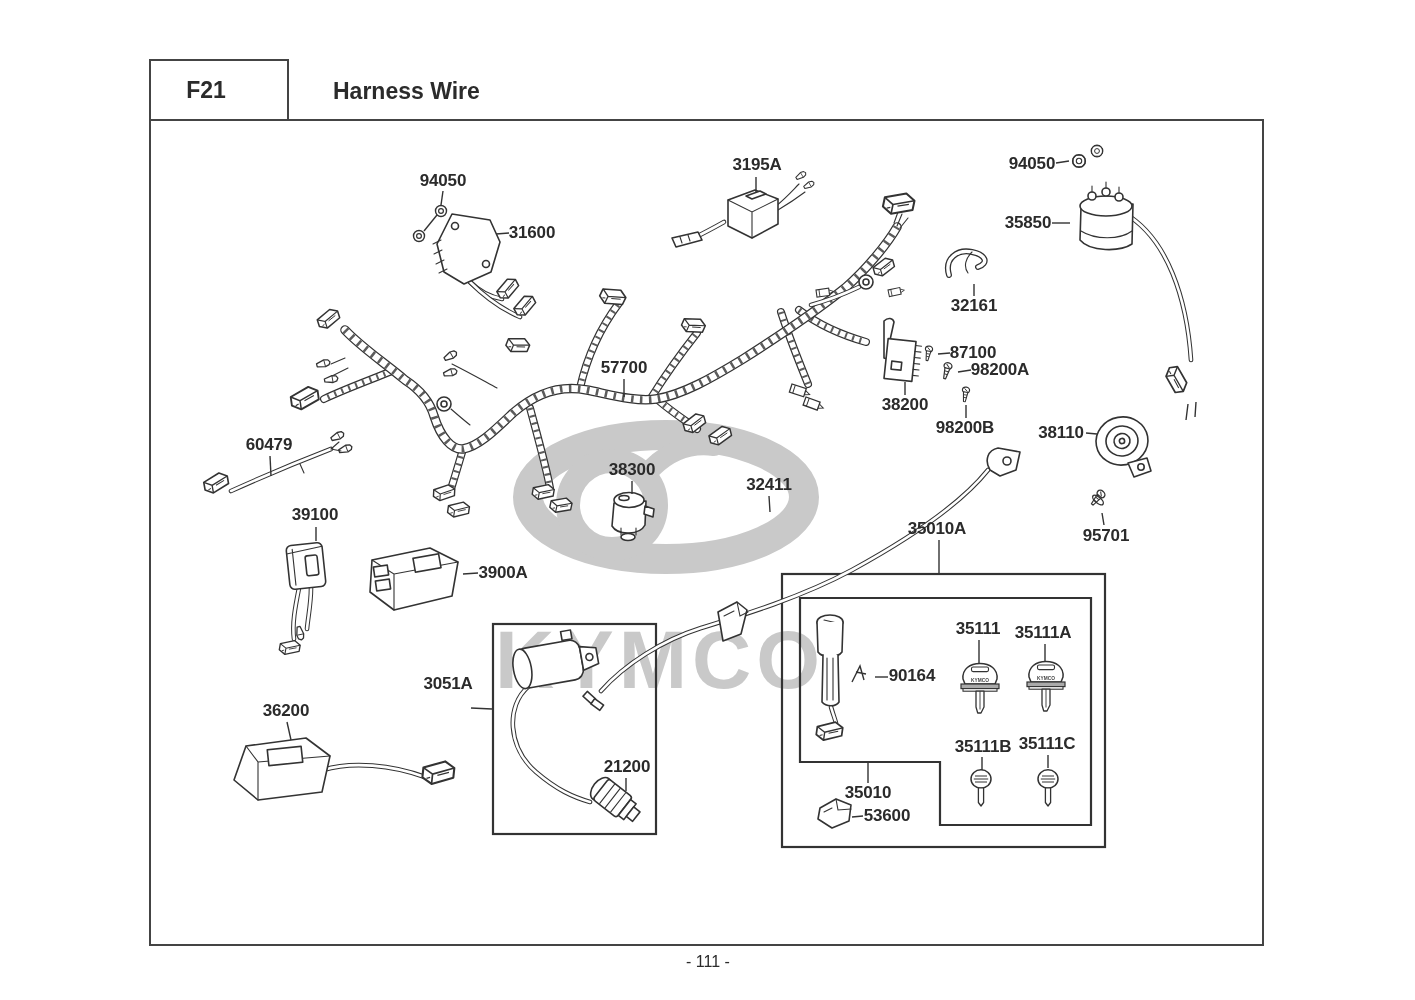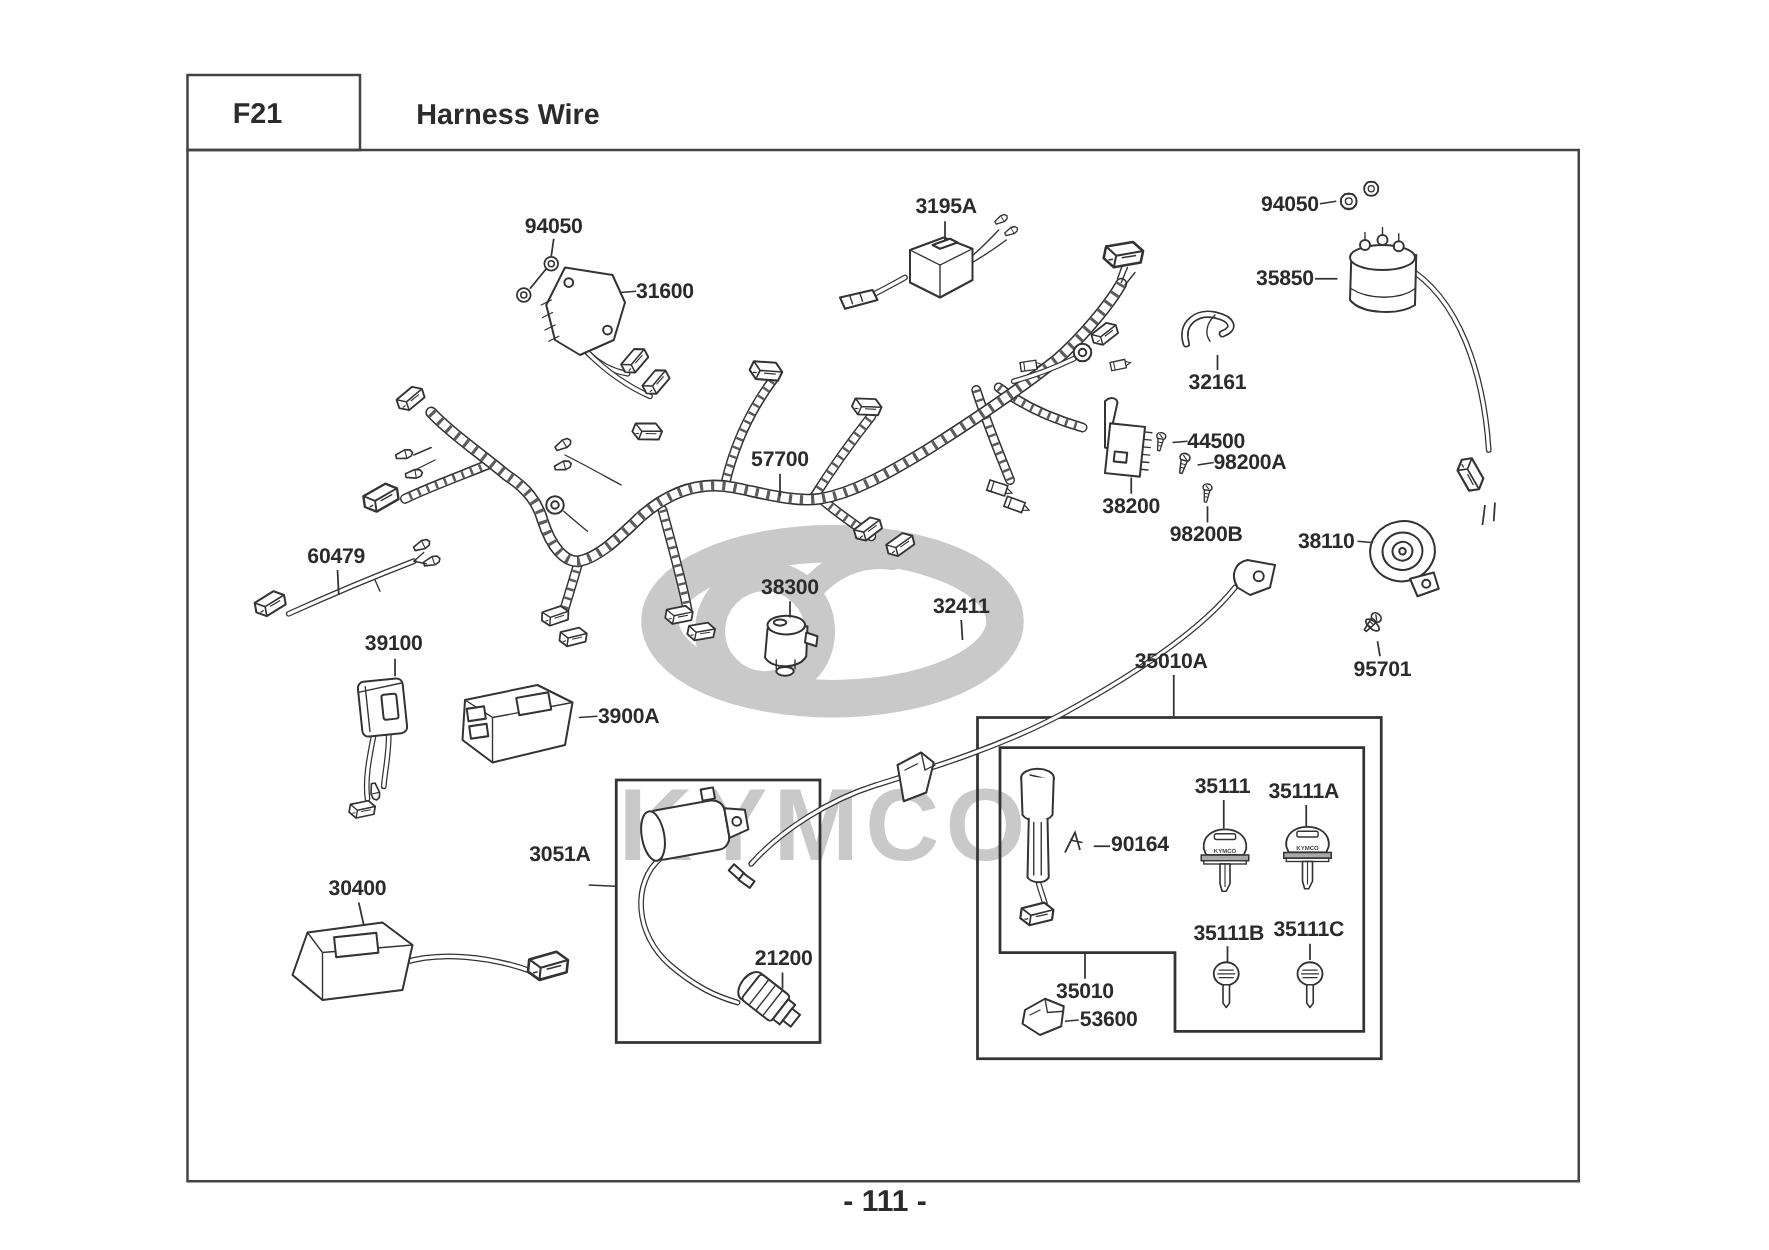--- a/index.html
+++ b/index.html
@@ -5,21 +5,21 @@
   html,body{margin:0;padding:0;background:#fff;}
   .page{position:relative;width:1415px;height:1000px;background:#fff;overflow:hidden;
         font-family:"Liberation Sans",sans-serif;}
   svg{position:absolute;left:0;top:0;}
   .lbl{position:absolute;transform:translate(-50%,-50%);font-weight:bold;font-size:17px;
        color:#2b2b2b;white-space:nowrap;letter-spacing:-0.2px;}
   .hdr-code{position:absolute;left:150px;top:60px;width:112px;height:60px;display:flex;
        align-items:center;justify-content:center;font-weight:bold;font-size:23px;color:#2b2b2b;border-radius:20px;}
   .hdr-title{position:absolute;left:333px;top:78px;font-weight:bold;font-size:23px;color:#2b2b2b;}
   .footer{position:absolute;left:708px;top:962px;transform:translate(-50%,-50%);
-       font-weight:bold;font-size:24px;color:#2b2b2b;}
+       font-weight:normal;font-size:16px;color:#2b2b2b;}
   
   .fr{fill:none;stroke:#444;stroke-width:2;}
   .bx{fill:none;stroke:#333;stroke-width:2.2;}
   .ln{fill:none;stroke:#333;stroke-width:1.4;}
   .cf{fill:#fff;stroke:#333;stroke-width:1.6;stroke-linejoin:round;stroke-linecap:round;}
   .th{fill:none;stroke:#333;stroke-width:1.1;stroke-linecap:round;}
   .wo{fill:none;stroke:#333;stroke-width:9.5;stroke-linecap:round;}
   .wi{fill:none;stroke:#fff;stroke-width:7;stroke-linecap:round;}
   .wb{fill:none;stroke:#333;stroke-width:7;stroke-dasharray:2.5 6.5;opacity:.8;}
   .wo2{fill:none;stroke:#333;stroke-width:8;stroke-linecap:round;}
@@ -404,36 +404,36 @@
 <div class="hdr-code">F21</div>
 <div class="hdr-title">Harness Wire</div>
 
 <div class="lbl" style="left:443px;top:181px">94050</div>
 <div class="lbl" style="left:532px;top:233px">31600</div>
 <div class="lbl" style="left:757px;top:165px">3195A</div>
 <div class="lbl" style="left:1032px;top:164px">94050</div>
 <div class="lbl" style="left:1028px;top:223px">35850</div>
 <div class="lbl" style="left:974px;top:306px">32161</div>
 <div class="lbl" style="left:624px;top:368px">57700</div>
-<div class="lbl" style="left:973px;top:353px">44500</div>
+<div class="lbl" style="left:973px;top:353px">87100</div>
 <div class="lbl" style="left:1000px;top:370px">98200A</div>
 <div class="lbl" style="left:905px;top:405px">38200</div>
 <div class="lbl" style="left:965px;top:428px">98200B</div>
 <div class="lbl" style="left:1061px;top:433px">38110</div>
 <div class="lbl" style="left:269px;top:445px">60479</div>
 <div class="lbl" style="left:632px;top:470px">38300</div>
 <div class="lbl" style="left:769px;top:485px">32411</div>
 <div class="lbl" style="left:937px;top:529px">35010A</div>
 <div class="lbl" style="left:1106px;top:536px">95701</div>
 <div class="lbl" style="left:315px;top:515px">39100</div>
 <div class="lbl" style="left:503px;top:573px">3900A</div>
 <div class="lbl" style="left:978px;top:629px">35111</div>
 <div class="lbl" style="left:1043px;top:633px">35111A</div>
 <div class="lbl" style="left:912px;top:676px">90164</div>
-<div class="lbl" style="left:286px;top:711px">30400</div>
+<div class="lbl" style="left:286px;top:711px">36200</div>
 <div class="lbl" style="left:448px;top:684px">3051A</div>
 <div class="lbl" style="left:627px;top:767px">21200</div>
 <div class="lbl" style="left:983px;top:747px">35111B</div>
 <div class="lbl" style="left:1047px;top:744px">35111C</div>
 <div class="lbl" style="left:868px;top:793px">35010</div>
 <div class="lbl" style="left:887px;top:816px">53600</div>
 
 <div class="footer">- 111 -</div>
 
 </div>

